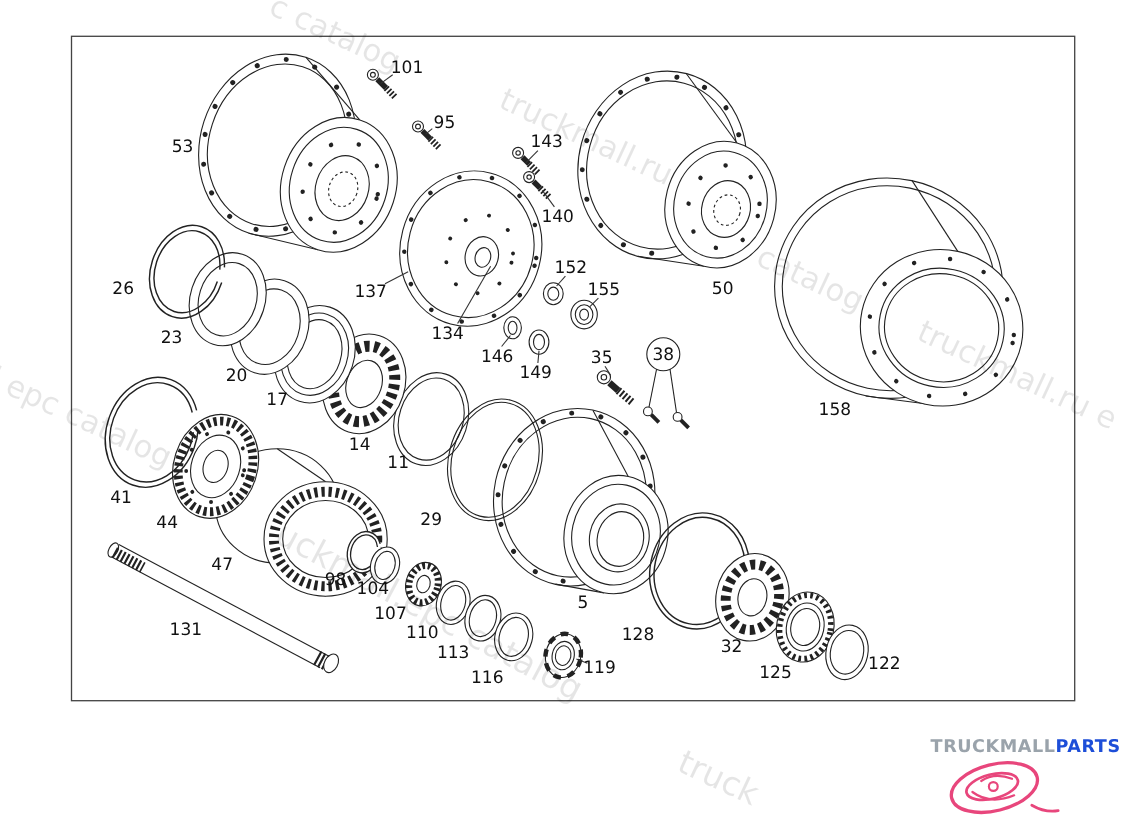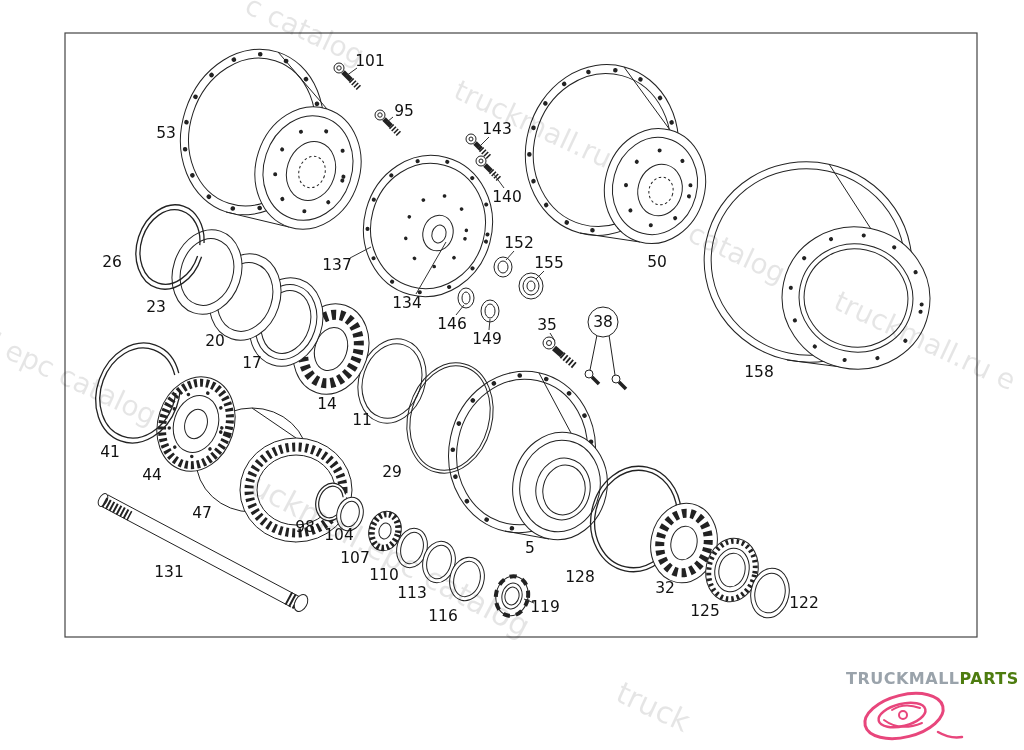--- a/index.html
+++ b/index.html
@@ -2,21 +2,21 @@
 <html><head>
 <meta charset="utf-8">
 <style>
   html,body{margin:0;padding:0;background:#fff;}
   .stage{position:relative;width:1024px;height:750px;background:#fff;overflow:hidden;
          font-family:"DejaVu Sans",sans-serif;}
   .stage svg{display:block;}
   .logo{position:absolute;right:8px;bottom:2px;width:170px;text-align:center;}
   .logo-text{font-weight:bold;font-size:16px;letter-spacing:0.5px;color:#9aa3ab;
              font-family:"DejaVu Sans",sans-serif;}
-  .logo-text .lp{color:#4d7c0f;}
+  .logo-text .lp{color:#1d4ed8;}
   .logo-wheel{margin-top:0;}
 </style>
 </head>
 <body>
 
 <div class="stage">
 
 <svg id="diagram-svg" width="1024" height="750" viewBox="0 0 1024 750">
 
   <rect x="65" y="33" width="912" height="604" fill="none" stroke="#444" stroke-width="1.2"></rect>

